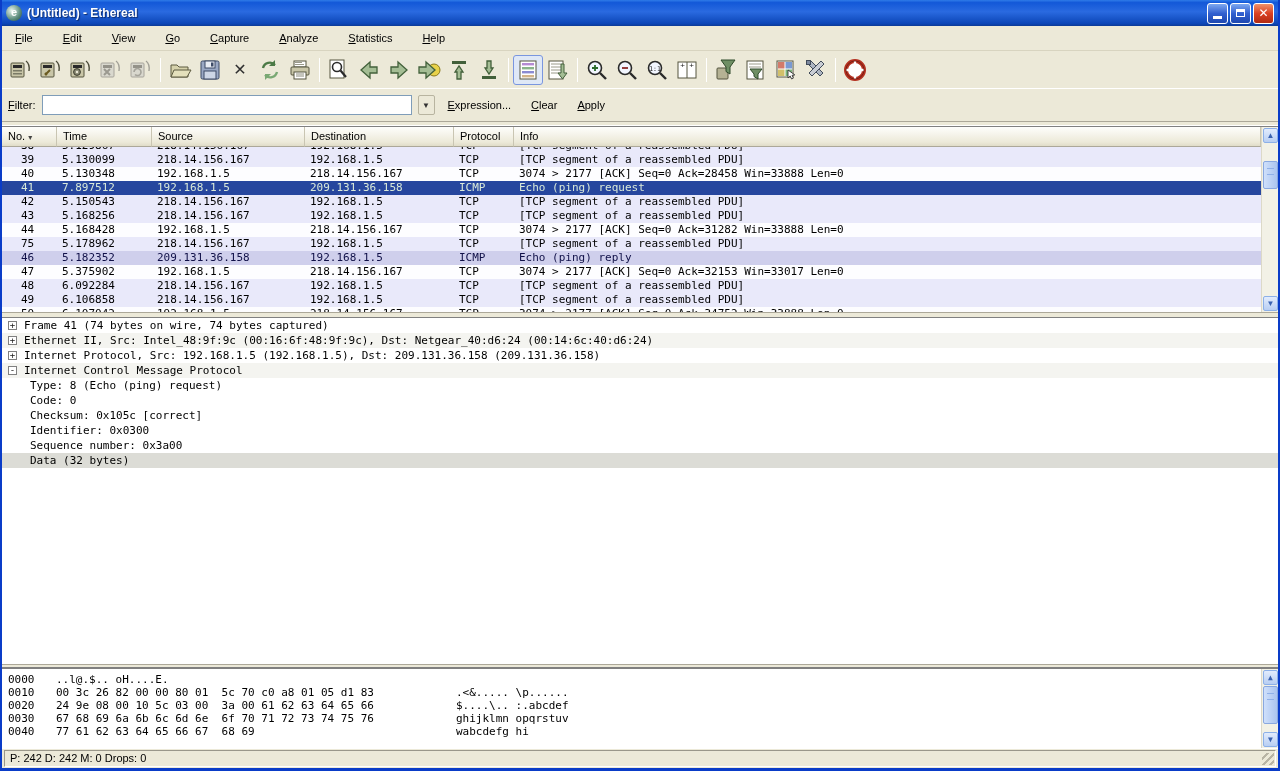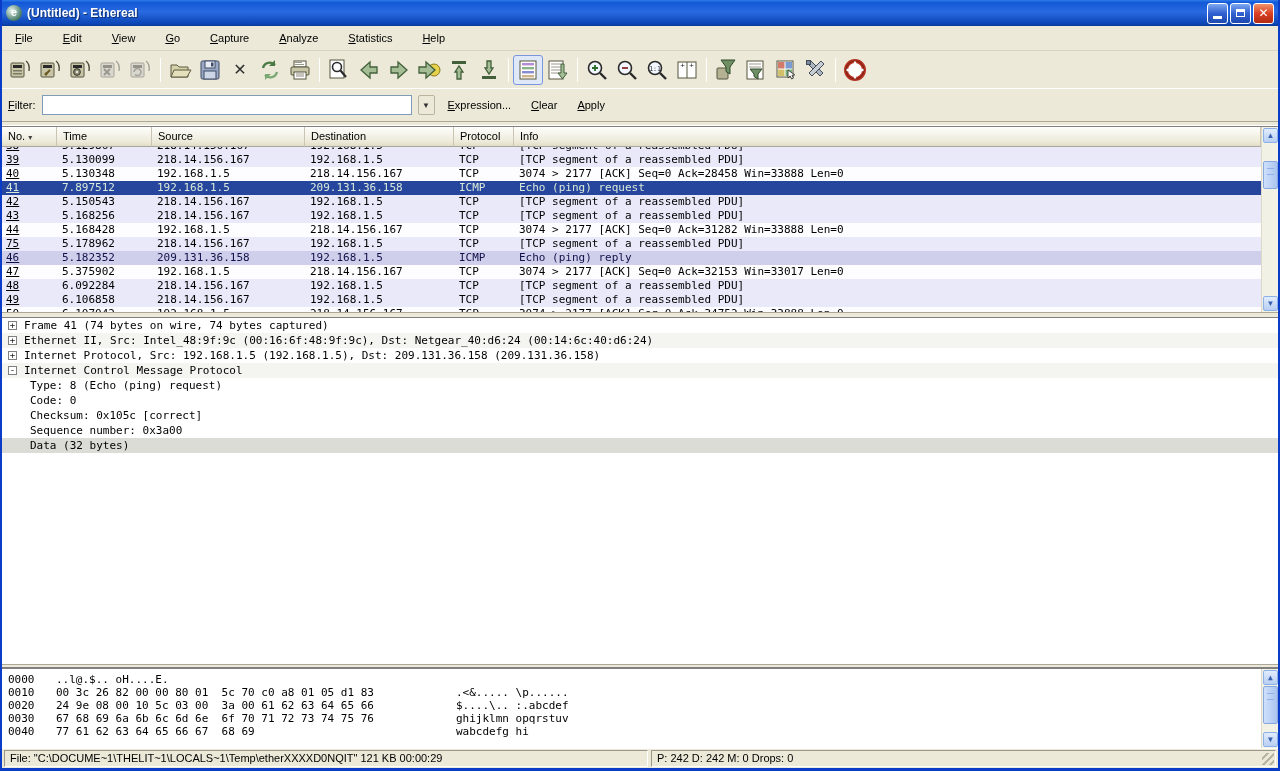--- a/index.html
+++ b/index.html
@@ -50,21 +50,21 @@
 
   
   .packet-list { flex:0 0 186px; position:relative; background:#fff; border-top:1px solid #808080; overflow:hidden; }
   .pl-header { height:20px; display:grid; grid-template-columns:55px 95px 153px 149px 60px 1fr; margin-right:17px; }
   .pl-header .hcell { background:linear-gradient(180deg,#fefefc,#ece9d8 80%,#e0dcc8);
     border-right:1px solid #c9c5b2; border-bottom:1px solid #aca899; padding:3px 6px; color:#000; white-space:nowrap; overflow:hidden; }
   .pl-body { position:absolute; top:20px; left:0; right:17px; bottom:0; overflow:hidden;
     font-family:"DejaVu Sans Mono","Liberation Mono",monospace; font-size:11px; }
   .prow { height:14px; display:grid; grid-template-columns:55px 95px 153px 149px 60px 1fr; line-height:14px; white-space:nowrap; }
   .prow span { overflow:hidden; padding-left:5px; }
-  .prow .c-no { text-align:left; padding-right:8px; padding-left:4px;text-decoration:underline; }
+  .prow .c-no { text-align:center; padding-right:8px; padding-left:4px; }
   .prow.t-segment { background:#e9e9fa; }
   .prow.t-ack { background:#fdfdff; }
   .prow.t-icmp { background:#cfcfec; color:#101048; }
   .prow.t-selected { background:#26469e; color:#d9e9d9; }
   .clip-top { height:6px; overflow:hidden; }
   .clip-top .prow { margin-top:-8px; }
   .clip-bottom { height:6px; overflow:hidden; }
 
   
   .vscroll { position:absolute; right:0; top:0; bottom:0; width:17px; background:#f2f1e6; border-left:1px solid #dcd9c8; }
@@ -496,20 +496,23 @@
     <div class="dline child">
         <span>Type: 8 (Echo (ping) request)</span>
       </div>
     <div class="dline child">
         <span>Code: 0</span>
       </div>
     <div class="dline child">
         <span>Checksum: 0x105c [correct]</span>
       </div>
     <div class="dline child">
+        <span>Identifier: 0x0300</span>
+      </div>
+    <div class="dline child">
         <span>Sequence number: 0x3a00</span>
       </div>
     <div class="dline child sel">
         <span>Data (32 bytes)</span>
       </div>
   </div>
 
   <div class="splitter2"></div>
 
   <div class="hex-pane">
@@ -521,20 +524,19 @@
       <div class="hline"><span class="h-off">0040</span><span class="h-bytes">77 61 62 63 64 65 66 67  68 69</span><span class="h-ascii">wabcdefg hi</span></div>
     </div>
     <div class="vscroll">
       <div class="sb-arrow sb-up">▲</div>
       <div class="sb-thumb" style="top:17px; height:38px;"></div>
       <div class="sb-arrow sb-down">▼</div>
     </div>
   </div>
 
   <div class="statusbar">
-    <div class="status-cell status-left">File: "C:\DOCUME~1\THELIT~1\LOCALS~1\Temp\etherXXXXD0NQIT" 121 KB 00:00:29</div>
     <div class="status-cell status-right">
       <span>P: 242 D: 242 M: 0 Drops: 0</span>
       <span class="grip"></span>
     </div>
   </div>
 
 </div>
 
 </body></html>

